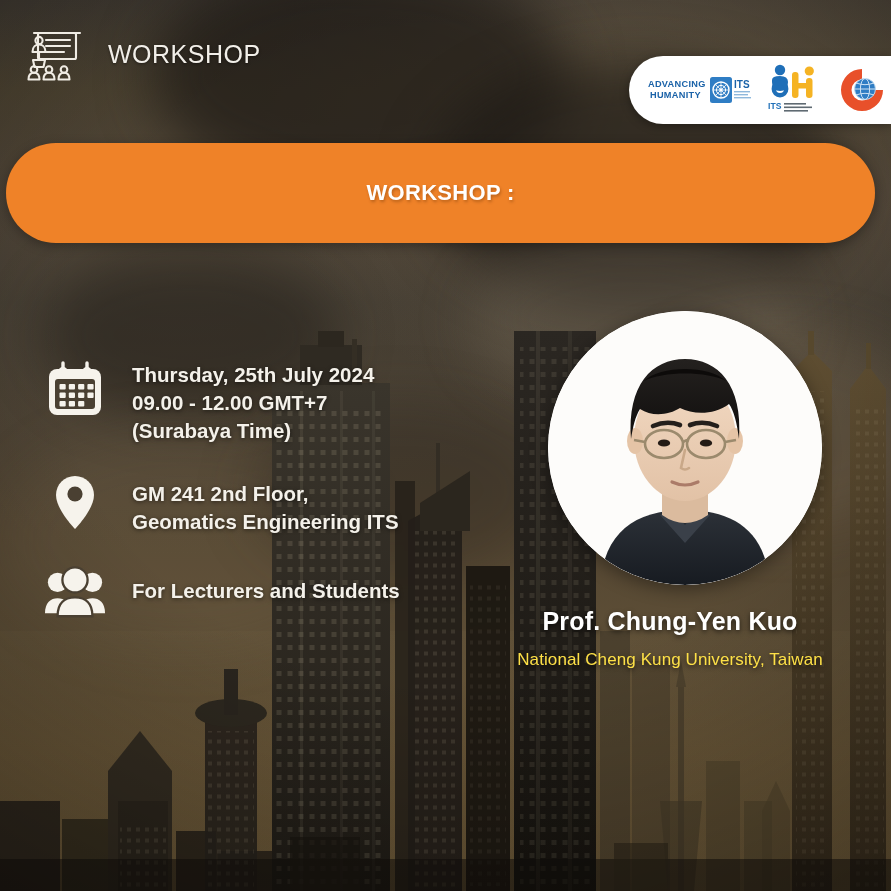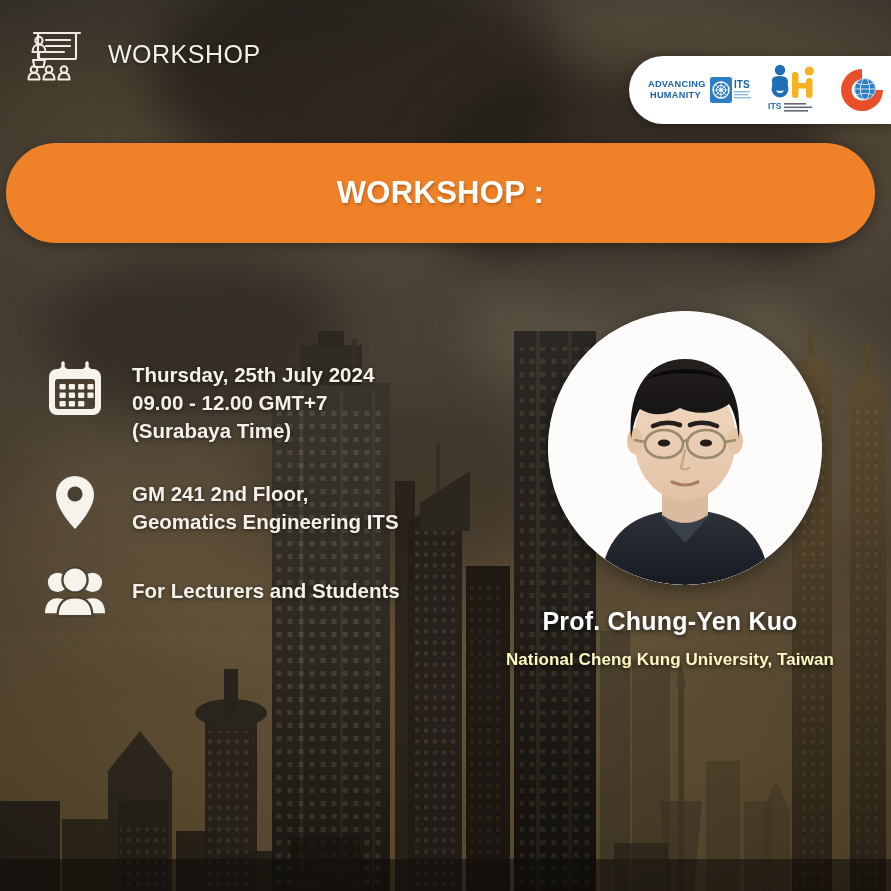--- a/index.html
+++ b/index.html
@@ -106,21 +106,21 @@
     width:869px; height:100px;
     background:#ef8228;
     border-radius:50px;
     display:flex; flex-direction:column;
     align-items:center; justify-content:center;
     z-index:15;
     box-shadow:0 3px 12px rgba(0,0,0,.30);
   }
   .title-line1 {
     color:#ffffff;
-    font-size:31px;
+    font-size:22px;
     font-weight:bold;
     letter-spacing:.3px;
     line-height:1.12;
     text-shadow:1px 2px 3px rgba(90,40,0,.35);
   }
   .title-line2 {
     color:#ffffff;
     font-size:31px;
     font-weight:bold;
     letter-spacing:.2px;
@@ -177,23 +177,23 @@
     font-size:25px;
     font-weight:bold;
     letter-spacing:.2px;
     z-index:16;
     text-shadow:0 2px 5px rgba(0,0,0,.6);
   }
   .speaker-affil {
     position:absolute;
     left:450px; top:650px; width:440px;
     text-align:center;
-    color:#fef9c3;
+    color:#fde047;
     font-size:17px;
-    font-weight:bold;
+    font-weight:normal;
     letter-spacing:.1px;
     z-index:16;
     text-shadow:0 2px 5px rgba(0,0,0,.65);
   }
 </style>
 </head>
 <body>
 
 <div id="poster">
 

